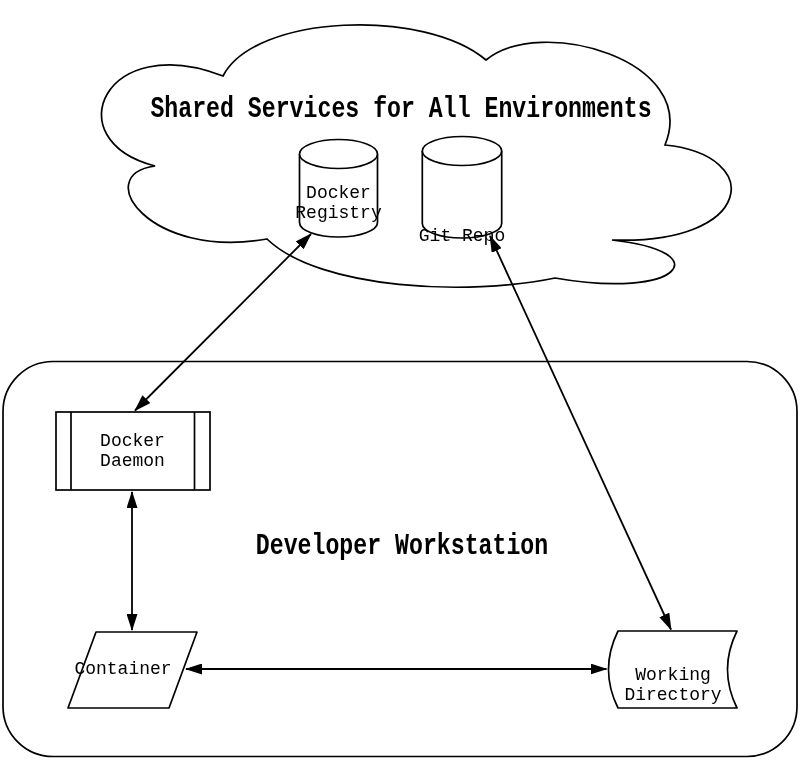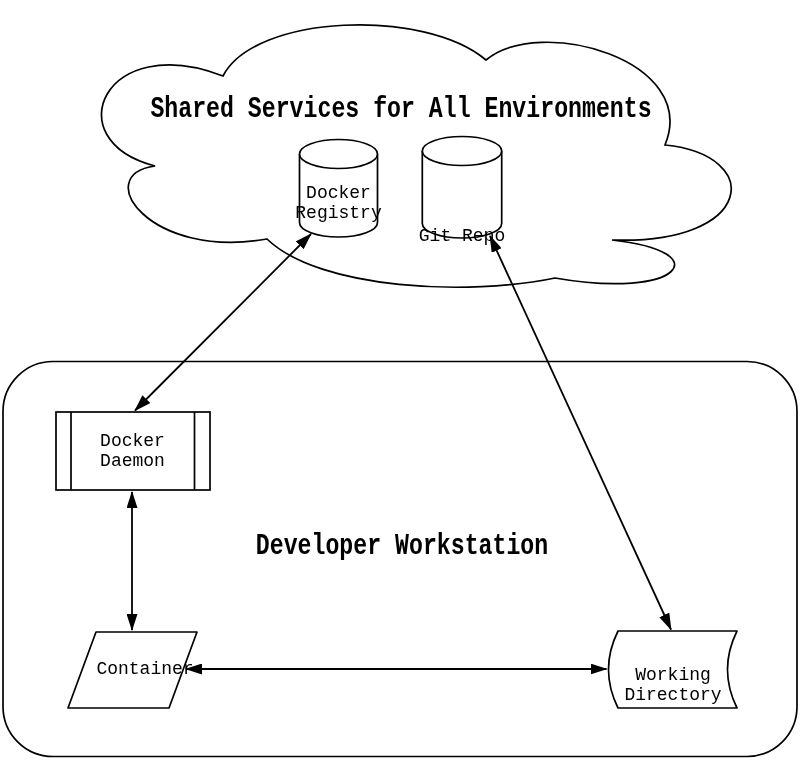--- a/index.html
+++ b/index.html
@@ -75,18 +75,18 @@
   <div class="ttl" style="left:402px;top:532px;">Developer Workstation</div>
 
   <div class="lbl" style="left:338.5px;top:182.5px;">Docker
 Registry</div>
 
   <div class="lbl" style="left:462px;top:194px;margin-top:32px;">Git Repo</div>
 
   <div class="lbl" style="left:132.5px;top:431px;">Docker
 Daemon</div>
 
-  <div class="lbl" style="left:145px;top:659px;">Container</div>
+  <div class="lbl" style="left:123px;top:659px;">Container</div>
 
   <div class="lbl" style="left:673px;top:648.5px;margin-top:16px;">Working
 Directory</div>
 
 </div>
 
 </body></html>

